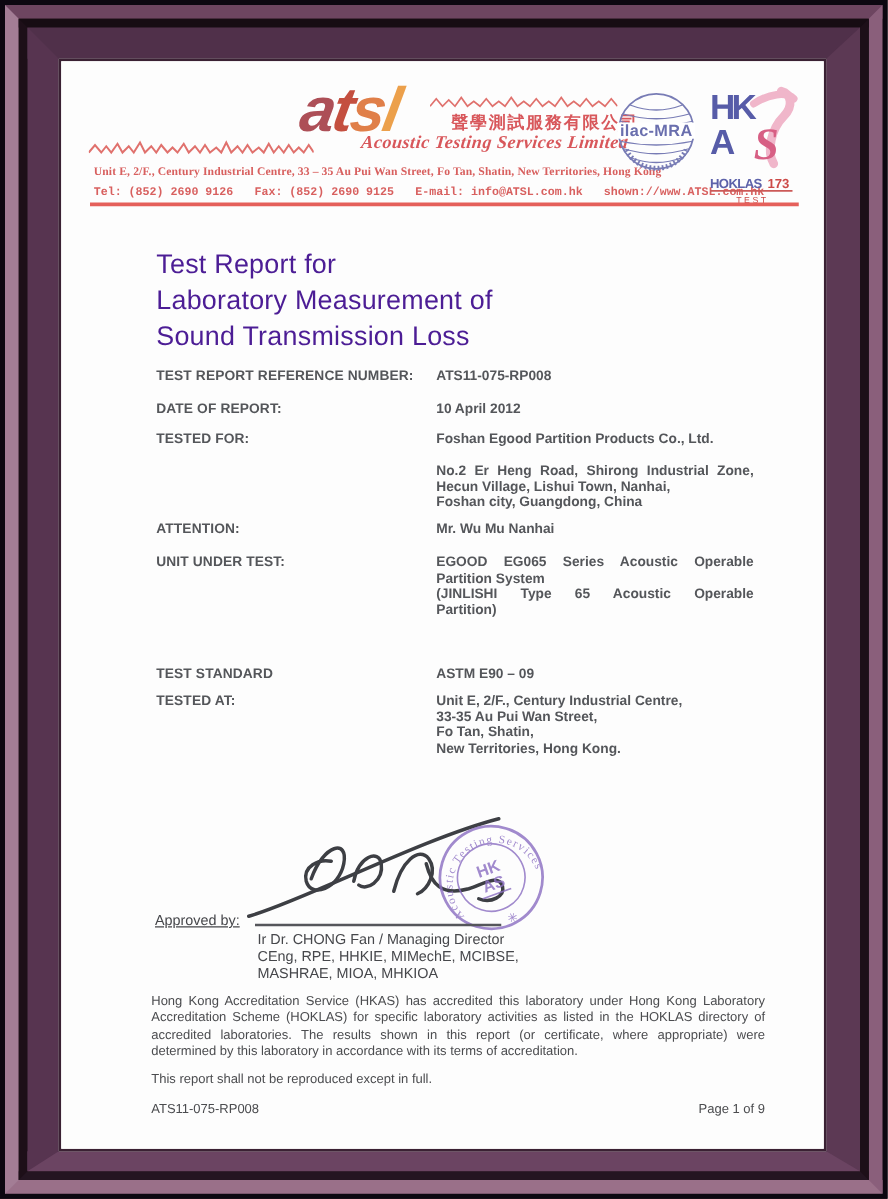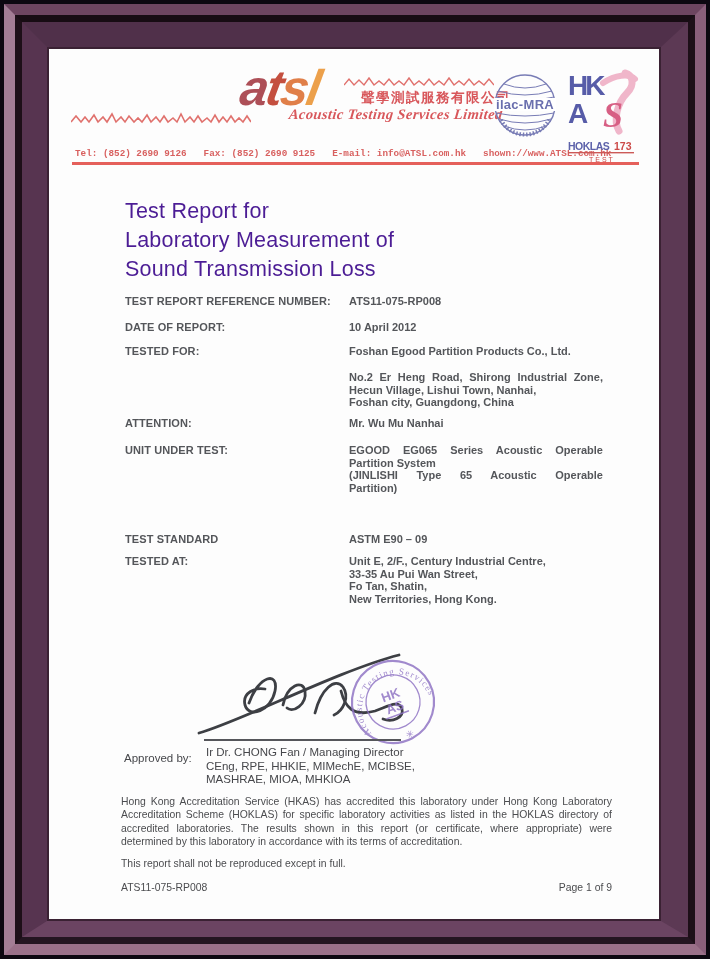--- a/index.html
+++ b/index.html
@@ -38,21 +38,21 @@
      color:#4c1d95;letter-spacing:.2px;}
   
   .row{position:absolute;left:76px;width:490px;}
   .lbl{position:absolute;left:0;top:0;font-size:11px;font-weight:bold;color:#54565a;
      letter-spacing:.1px;white-space:nowrap;}
   .val{position:absolute;left:224px;top:0;width:254px;font-size:11px;font-weight:bold;
      color:#54565a;line-height:12.7px;}
   .ln{line-height:12.7px;}
   .just{text-align:justify;text-align-last:justify;}
   
-  .approved-label{left:75px;top:703px;font-size:11.5px;color:#46474b;}
+  .approved-label{left:75px;top:682px;font-size:11.5px;color:#46474b;text-decoration:underline;}
   .sig-svg{left:138px;top:596px;}
   .sig-line{left:155px;top:690px;width:197px;height:2px;background:#55565b;}
   .approver{left:157px;top:697px;font-size:11.5px;line-height:13.6px;color:#46474b;}
   .stamp{left:297px;top:606px;width:94px;height:94px;transform:rotate(-28deg);opacity:.82;}
   
   .footer-acc{left:72px;top:746px;width:491px;font-size:10.4px;line-height:13.4px;
      color:#4b4c4f;text-align:justify;}
   .footer-repro{left:72px;top:809px;font-size:10.4px;color:#4b4c4f;}
   .footer-row{left:72px;top:833px;width:491px;display:flex;justify-content:space-between;
      font-size:10.4px;color:#4b4c4f;}
@@ -76,20 +76,21 @@
       <span class="la">a</span><span class="lt">t</span><span class="ls">s</span><span class="ll">l</span>
     </div>
 
     <svg class="abs" style="left:295px;top:26px" width="150" height="14" viewBox="0 0 150 14">
       <polyline fill="none" stroke="#e0716d" stroke-width="1.4" points="0,10 5,4 10,10 15,5 20,10 25,3 30,10 35,6 40,10 45,4 50,10 55,6 60,10 65,3 70,10 75,6 80,10 85,4 90,10 95,6 100,10 105,3 110,10 115,6 120,10 125,4 130,10 135,6 140,10 145,4 150,10"></polyline>
     </svg>
 
     <div class="abs company-zh">聲學測試服務有限公司</div>
     <div class="abs company-en">Acoustic Testing Services Limited</div>
 
+    <div class="abs addr1">Unit E, 2/F., Century Industrial Centre, 33 – 35 Au Pui Wan Street, Fo Tan, Shatin, New Territories, Hong Kong</div>
     <div class="abs addr2">
       <span>Tel: (852) 2690 9126</span>
       <span>Fax: (852) 2690 9125</span>
       <span>E-mail: info@ATSL.com.hk</span>
       <span>shown://www.ATSL.com.hk</span>
     </div>
 
     <svg class="abs ilac" width="68" height="66" viewBox="0 0 68 66">
       <circle cx="34" cy="32" r="30" fill="none" stroke="#787cb5" stroke-width="1.4"></circle>
       <path d="M13,11 Q34,19 55,11" fill="none" stroke="#787cb5" stroke-width="1"></path>

